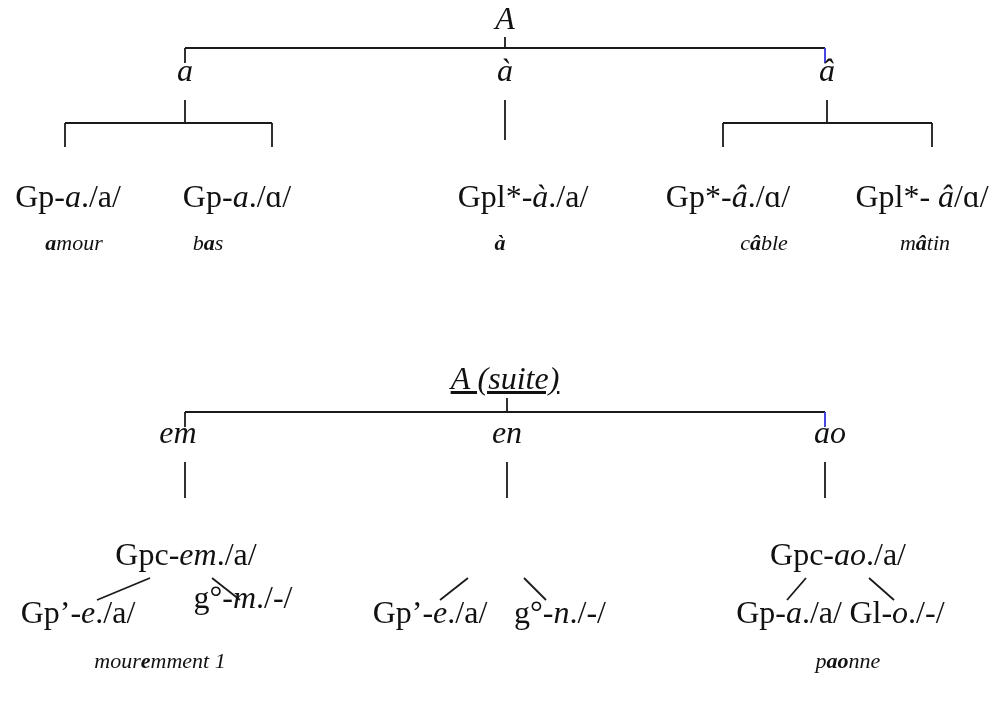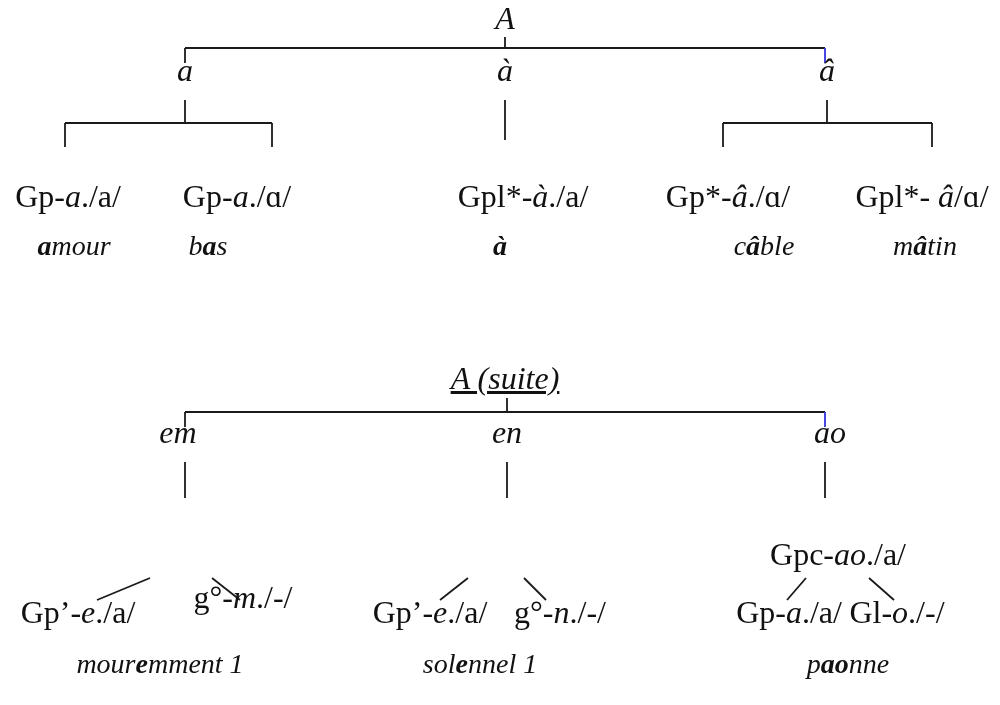--- a/index.html
+++ b/index.html
@@ -15,21 +15,21 @@
   .lines { position: absolute; left: 0; top: 0; width: 1000px; height: 705px; }
   .node {
     position: absolute;
     transform: translateX(-50%);
     white-space: nowrap;
     line-height: 1;
     font-size: 32px;
   }
   .root-label   { font-style: italic; }
   .branch-label { font-style: italic; }
-  .word         { font-size: 28px; font-style: italic; }
+  .word         { font-size: 22px; font-style: italic; }
   .rm { font-style: normal; }
   .it { font-style: italic; }
   .bi { font-style: italic; font-weight: bold; }
 </style>
 </head>
 <body>
 
 <div class="canvas">
 
   <svg class="lines" viewBox="0 0 1000 705">
@@ -104,20 +104,23 @@
   <div class="node word" style="left:925px; top:232px;">
     <span class="it">m</span><span class="bi">â</span><span class="it">tin</span>
   </div>
 
   <div class="node root-label" style="left:505px; top:362px;text-decoration:underline;">A (suite)</div>
 
   <div class="node branch-label" style="left:178px; top:416px;">em</div>
   <div class="node branch-label" style="left:507px; top:416px;">en</div>
   <div class="node branch-label" style="left:830px; top:416px;">ao</div>
 
+  <div class="node" style="left:186px; top:538px;">
+    <span class="rm">Gpc-</span><span class="it">em</span><span class="rm">./a/</span>
+  </div>
   <div class="node" style="left:838px; top:538px;">
     <span class="rm">Gpc-</span><span class="it">ao</span><span class="rm">./a/</span>
   </div>
 
   <div class="node" style="left:78px; top:596px;">
     <span class="rm">Gp’-</span><span class="it">e</span><span class="rm">./a/</span>
   </div>
   <div class="node" style="left:243px; top:581px;">
     <span class="rm">g°-</span><span class="it">m</span><span class="rm">./-/</span>
   </div>
@@ -130,20 +133,17 @@
   <div class="node" style="left:789px; top:596px;">
     <span class="rm">Gp-</span><span class="it">a</span><span class="rm">./a/</span>
   </div>
   <div class="node" style="left:897px; top:596px;">
     <span class="rm">Gl-</span><span class="it">o</span><span class="rm">./-/</span>
   </div>
 
   <div class="node word" style="left:160px; top:650px;">
     <span class="it">mour</span><span class="bi">e</span><span class="it">mment 1</span>
   </div>
-  <div class="node word" style="left:480px; top:650px;">
-    <span class="it">sol</span><span class="bi">e</span><span class="it">nnel 1</span>
-  </div>
   <div class="node word" style="left:848px; top:650px;">
     <span class="it">p</span><span class="bi">ao</span><span class="it">nne</span>
   </div>
 
 </div>
 
 </body></html>

